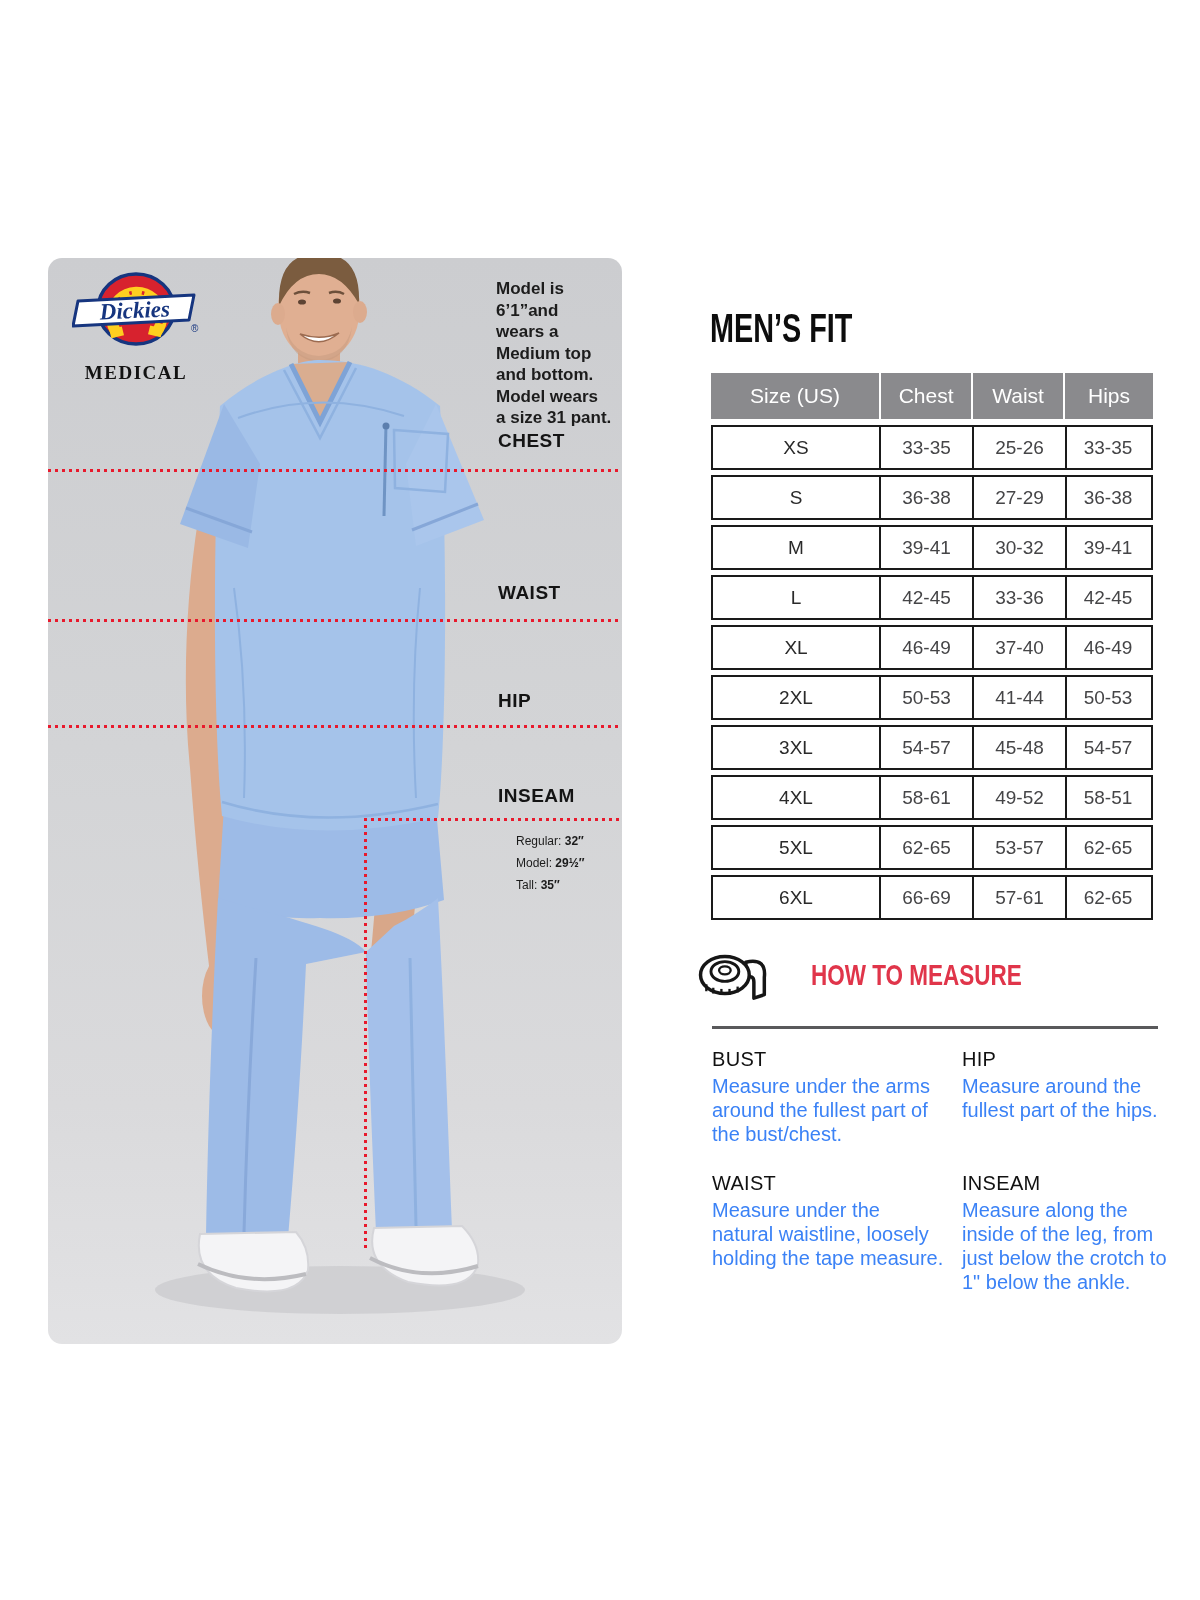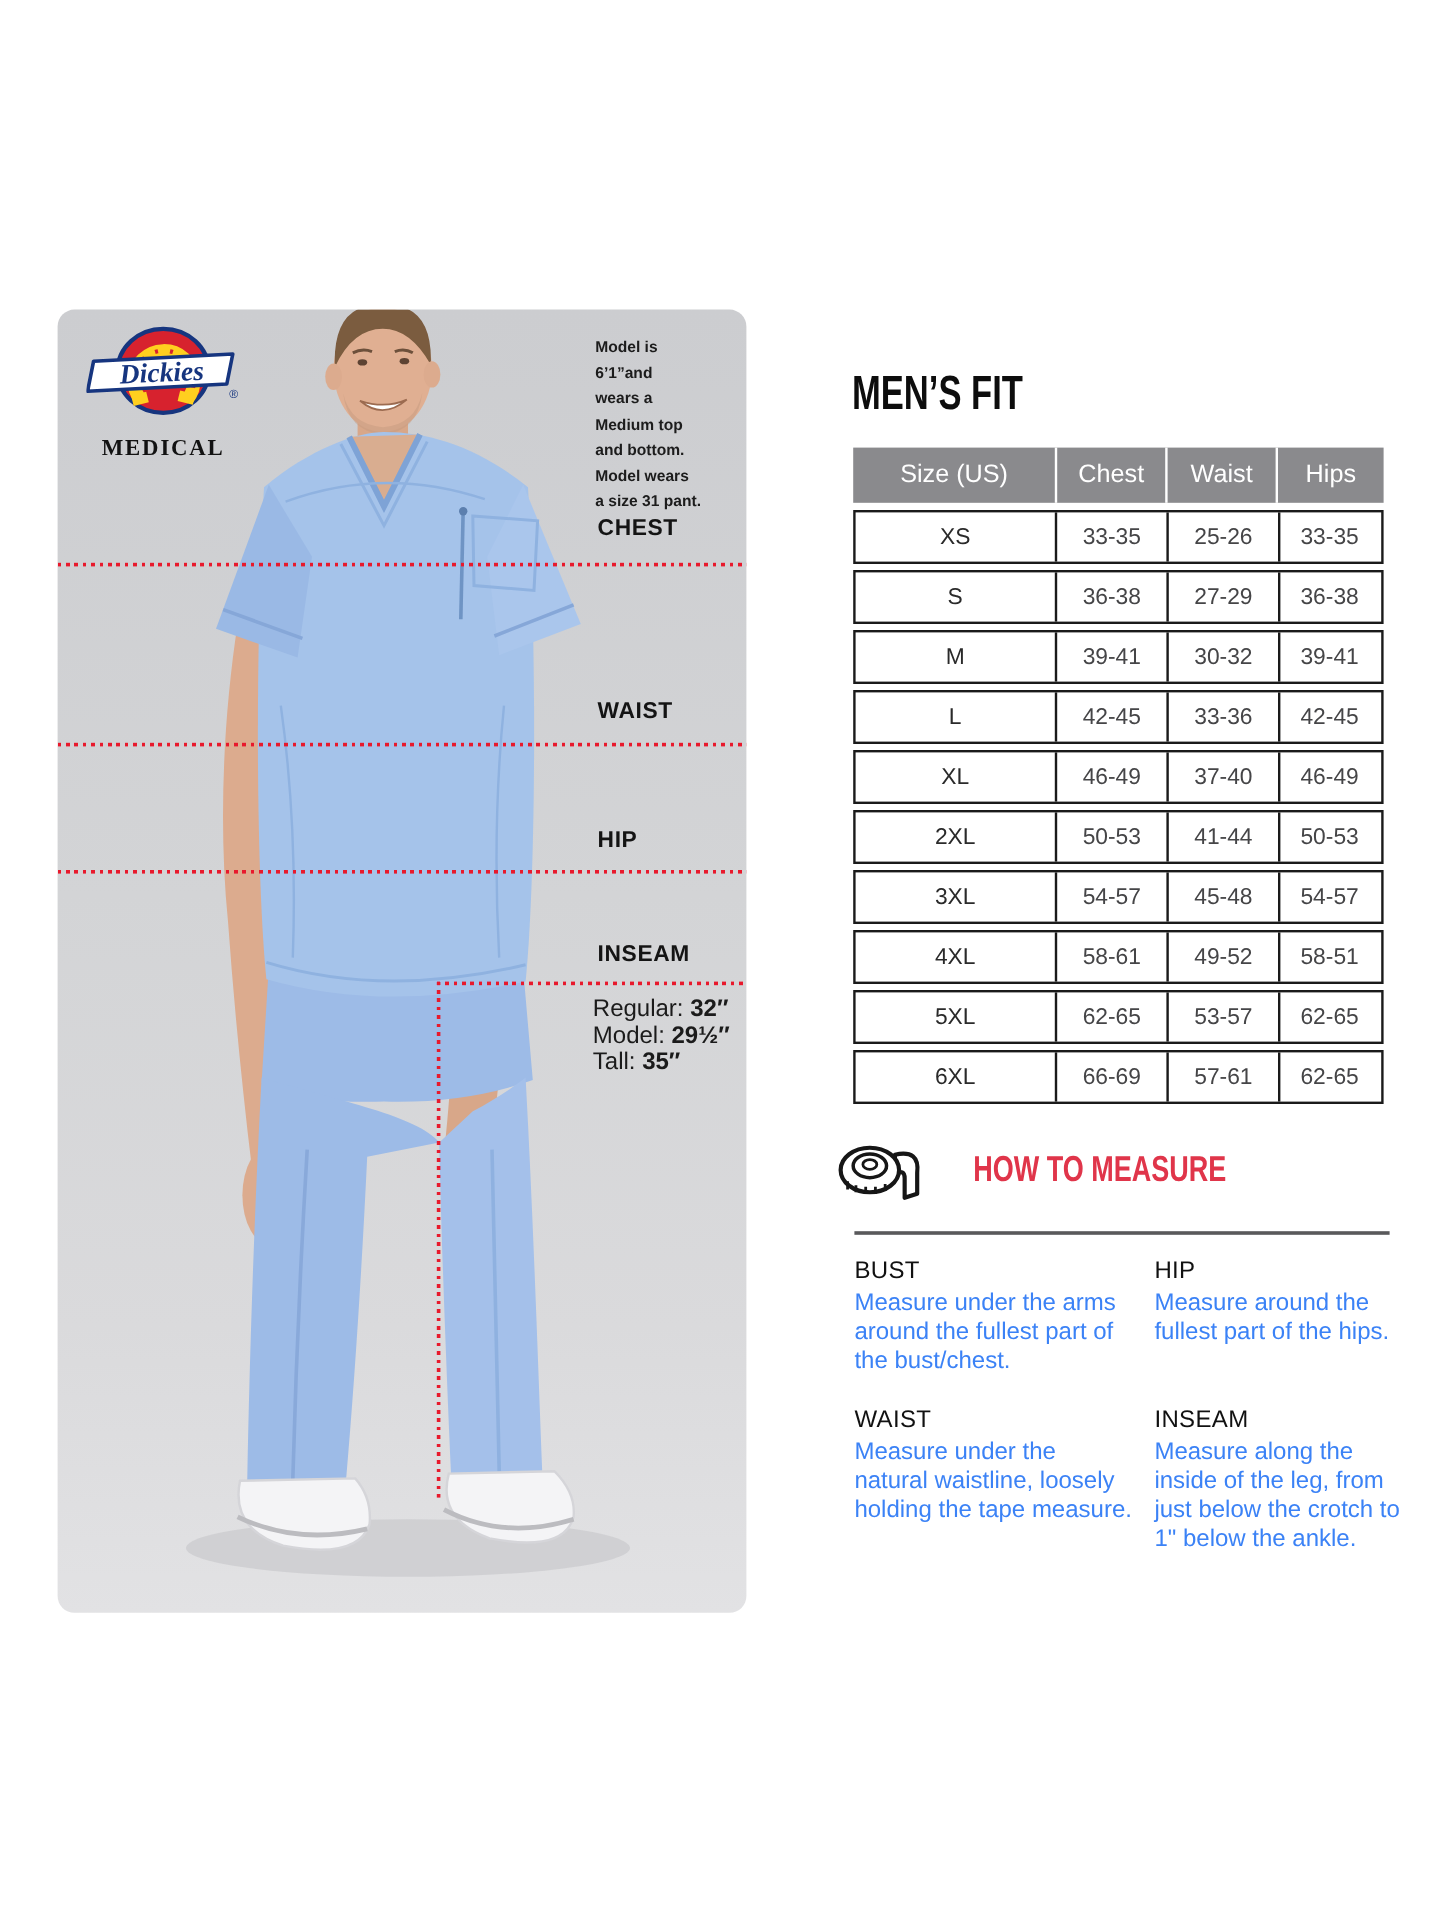--- a/index.html
+++ b/index.html
@@ -9,30 +9,30 @@
   
   .photo { position:absolute; left:48px; top:258px; width:574px; height:1086px;
            background:linear-gradient(180deg,#cccdd0 0%, #d3d4d6 45%, #dadadc 78%, #e2e2e4 100%);
            border-radius:14px; overflow:hidden; }
   .photo svg.model { position:absolute; left:0; top:0; }
 
   .logo-block { position:absolute; left:24px; top:12px; width:128px; text-align:center; }
   .medical { margin-top:4px; font-family:"Liberation Serif", serif; font-weight:bold; font-size:19px;
              letter-spacing:1.5px; color:#121212; }
 
-  .model-note { position:absolute; left:448px; top:20px; width:126px; font-size:13px; font-weight:bold;
+  .model-note { position:absolute; left:448px; top:20px; width:126px; font-size:17px; font-weight:bold;
                 color:#1c1c1c; line-height:21.5px; }
 
   .m-label { position:absolute; left:450px; font-size:19px; font-weight:bold; color:#141414; letter-spacing:0.5px; }
   .dotline-h { position:absolute; height:3px;
                background:repeating-linear-gradient(90deg,#e8192c 0 3px, rgba(0,0,0,0) 3px 7px); }
   .dotline-v { position:absolute; width:3px;
                background:repeating-linear-gradient(180deg,#e8192c 0 3px, rgba(0,0,0,0) 3px 7px); }
 
-  .inseam-details { position:absolute; left:446px; top:572px; font-size:20px; color:#1b1b1b; line-height:22px; }
+  .inseam-details { position:absolute; left:468px; top:572px; font-size:12px; color:#1b1b1b; line-height:22px; }
   .inseam-details .val { font-weight:bold; }
 
   
   .fit-title { position:absolute; left:710px; top:306px; font-size:40px; font-weight:bold; color:#0d0d0d;
                transform:scaleX(0.72); transform-origin:left top; white-space:nowrap; letter-spacing:0px; }
 
   .size-table { position:absolute; left:711px; top:373px; width:442px; }
   .thead { display:flex; background:#8a8a8d; height:46px; }
   .thcell { display:flex; align-items:center; justify-content:center; color:#ffffff; font-size:21px; }
   .thcell + .thcell { border-left:2px solid #ffffff; }

